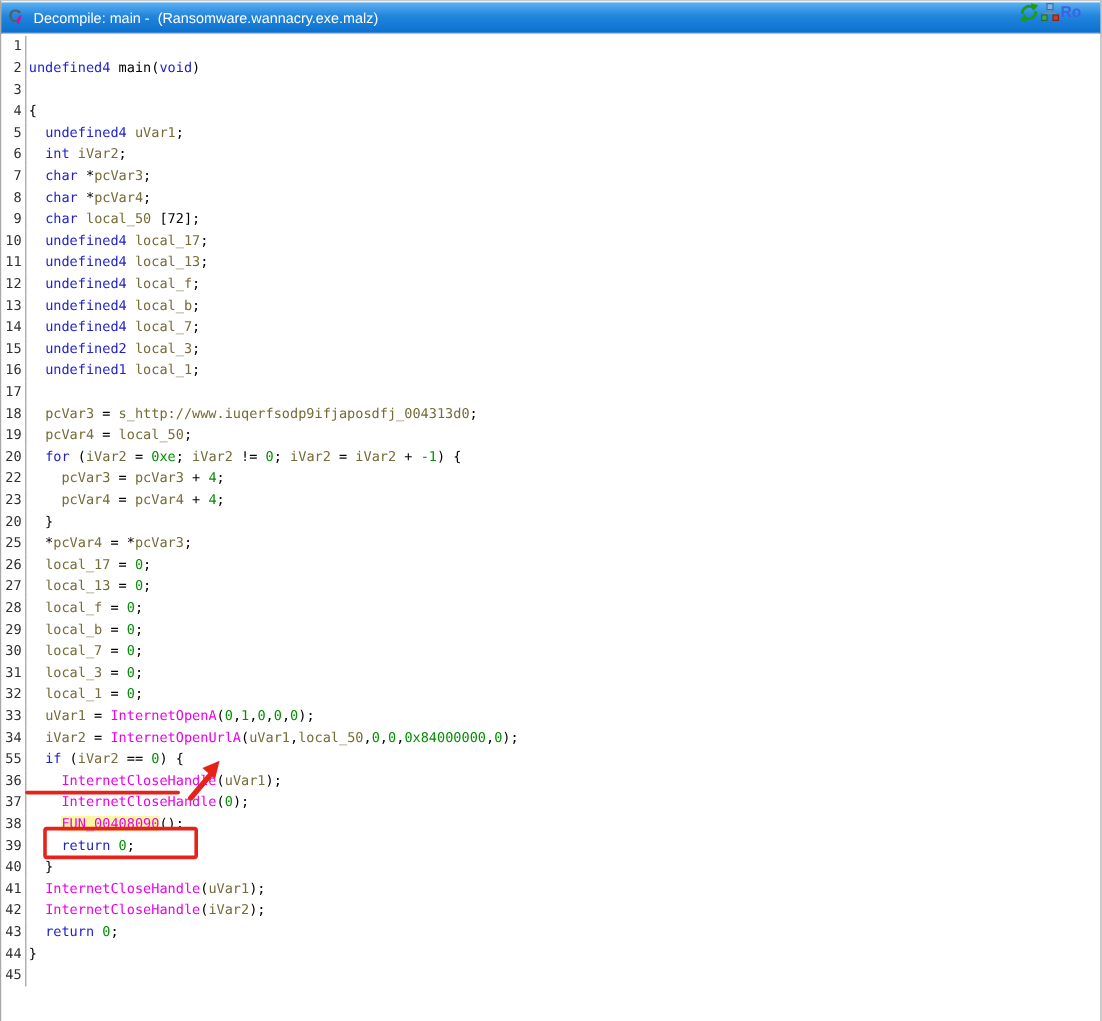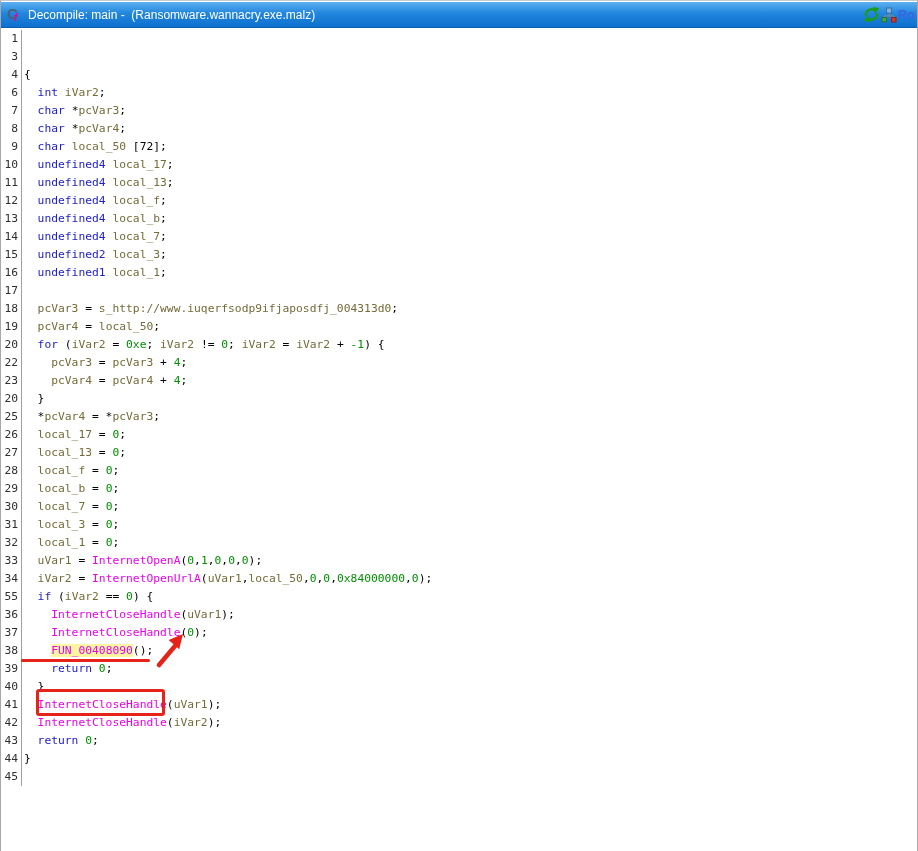--- a/index.html
+++ b/index.html
@@ -13,21 +13,21 @@
     position:absolute;top:1px;left:0;right:0;height:25px;
     background:linear-gradient(180deg,var(--tb-top) 0%,#2186dd 45%,var(--tb-bottom) 100%);
     border-bottom:1px solid #0a5fb4;
     display:flex;align-items:center;
     color:#ffffff;font-size:12px;
   }
   .dc-icon{position:relative;width:20px;height:18px;margin-left:4px;flex:0 0 auto;}
   .dc-icon .c{position:absolute;left:2px;top:-1px;font-size:15px;font-weight:bold;color:#4e6071;font-family:"Liberation Sans",sans-serif;}
   .dc-icon .f{position:absolute;left:9px;top:6px;font-size:10px;font-weight:bold;font-style:italic;color:#f0009a;}
   .title-text{margin-left:3px;white-space:pre;}
-  .tb-tools{position:absolute;right:2px;top:0;height:25px;display:flex;align-items:center;gap:1px;}
+  .tb-tools{position:absolute;right:16px;top:0;height:25px;display:flex;gap:1px;}
   .tb-tools svg{display:block;}
   .overflow-label{color:#3a63e6;font-size:13px;font-weight:bold;background:transparent;margin-right:0px;}
 
   .code{
     position:absolute;top:27px;left:1px;right:1px;bottom:0;
     background:#ffffff;padding-top:2px;overflow:hidden;
   }
   .line{height:18px;line-height:18px;white-space:pre;font-family:"DejaVu Sans Mono","Liberation Mono",monospace;font-size:11.3px;}
   .ln{display:inline-block;width:16px;text-align:right;padding-right:3px;border-right:1px solid #9f9f9f;margin-right:2px;color:var(--lineno);}
   .tk-k{color:var(--keyword);}
@@ -71,22 +71,24 @@
         <rect x="1" y="10.5" width="4.5" height="4.5" fill="#41a84b" stroke="#27702e" stroke-width="1"></rect>
         <rect x="10.5" y="10.5" width="4.5" height="4.5" fill="#d03a2b" stroke="#8c2318" stroke-width="1"></rect>
       </svg>
       <span class="overflow-label">Ro</span>
     </span>
   </div>
 
   <div class="code">
     <div id="code-lines">
         <div class="line"><span class="ln">1</span></div>
+        <div class="line"><span class="ln">2</span><span class="tk-k">undefined4</span><span class="tk-p"> main(</span><span class="tk-k">void</span><span class="tk-p">)</span></div>
         <div class="line"><span class="ln">3</span></div>
         <div class="line"><span class="ln">4</span><span class="tk-p">{</span></div>
+        <div class="line"><span class="ln">5</span><span class="tk-p">  </span><span class="tk-k">undefined4</span><span class="tk-p"> </span><span class="tk-v">uVar1</span><span class="tk-p">;</span></div>
         <div class="line"><span class="ln">6</span><span class="tk-p">  </span><span class="tk-k">int</span><span class="tk-p"> </span><span class="tk-v">iVar2</span><span class="tk-p">;</span></div>
         <div class="line"><span class="ln">7</span><span class="tk-p">  </span><span class="tk-k">char</span><span class="tk-p"> *</span><span class="tk-v">pcVar3</span><span class="tk-p">;</span></div>
         <div class="line"><span class="ln">8</span><span class="tk-p">  </span><span class="tk-k">char</span><span class="tk-p"> *</span><span class="tk-v">pcVar4</span><span class="tk-p">;</span></div>
         <div class="line"><span class="ln">9</span><span class="tk-p">  </span><span class="tk-k">char</span><span class="tk-p"> </span><span class="tk-v">local_50</span><span class="tk-p"> [72];</span></div>
         <div class="line"><span class="ln">10</span><span class="tk-p">  </span><span class="tk-k">undefined4</span><span class="tk-p"> </span><span class="tk-v">local_17</span><span class="tk-p">;</span></div>
         <div class="line"><span class="ln">11</span><span class="tk-p">  </span><span class="tk-k">undefined4</span><span class="tk-p"> </span><span class="tk-v">local_13</span><span class="tk-p">;</span></div>
         <div class="line"><span class="ln">12</span><span class="tk-p">  </span><span class="tk-k">undefined4</span><span class="tk-p"> </span><span class="tk-v">local_f</span><span class="tk-p">;</span></div>
         <div class="line"><span class="ln">13</span><span class="tk-p">  </span><span class="tk-k">undefined4</span><span class="tk-p"> </span><span class="tk-v">local_b</span><span class="tk-p">;</span></div>
         <div class="line"><span class="ln">14</span><span class="tk-p">  </span><span class="tk-k">undefined4</span><span class="tk-p"> </span><span class="tk-v">local_7</span><span class="tk-p">;</span></div>
         <div class="line"><span class="ln">15</span><span class="tk-p">  </span><span class="tk-k">undefined2</span><span class="tk-p"> </span><span class="tk-v">local_3</span><span class="tk-p">;</span></div>

